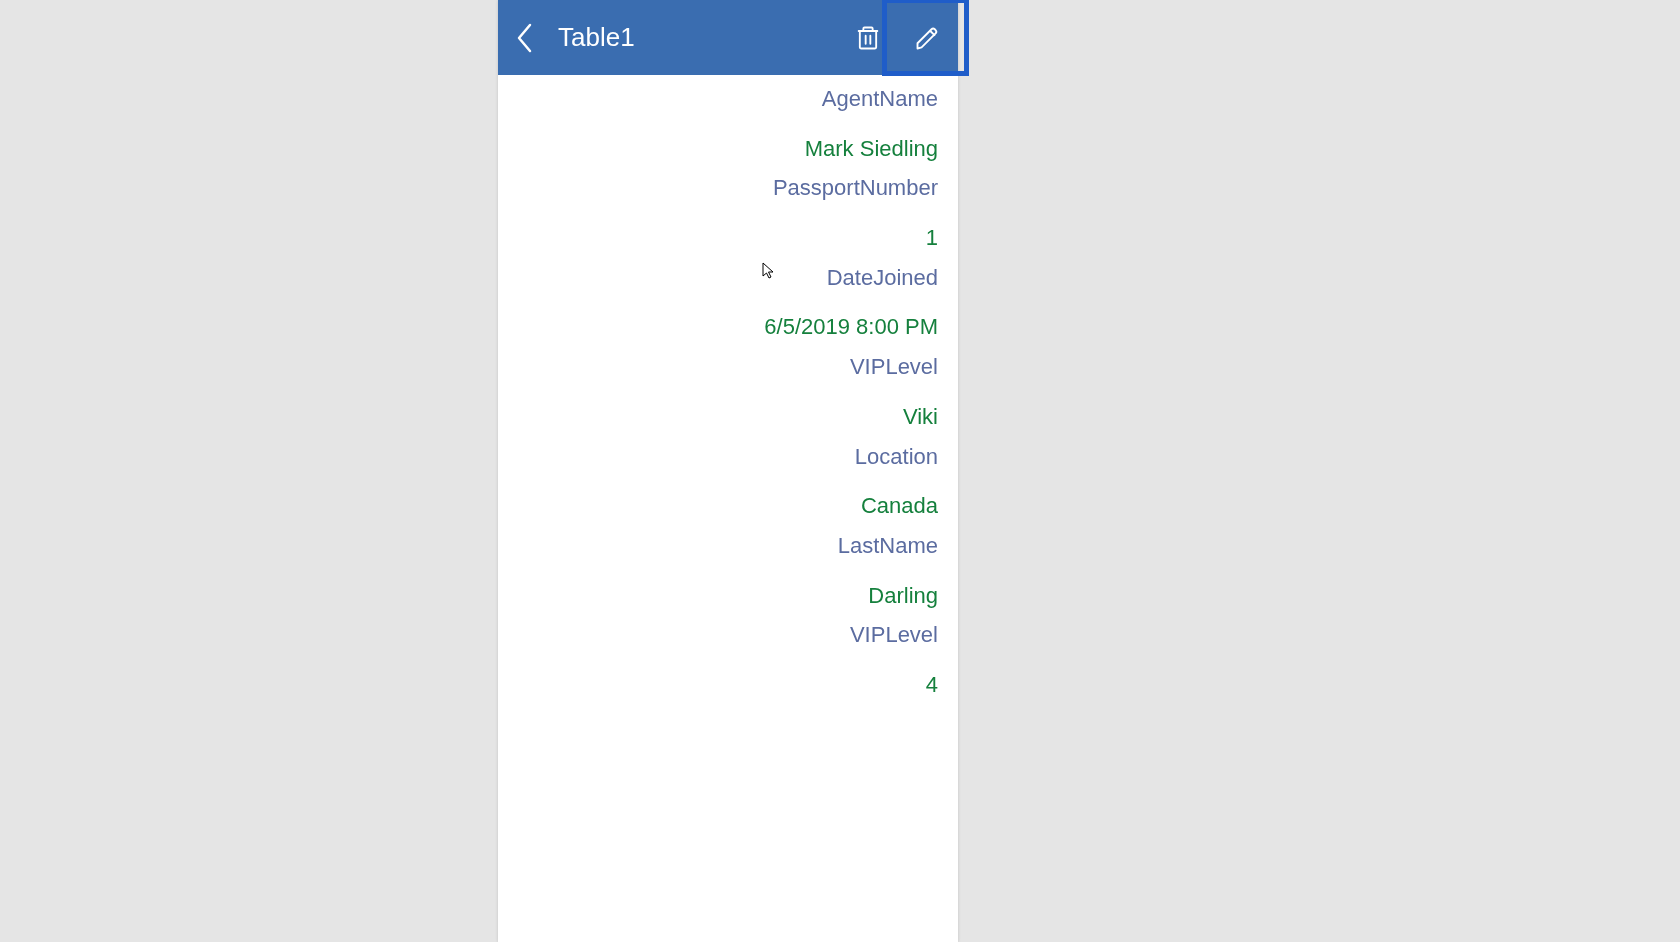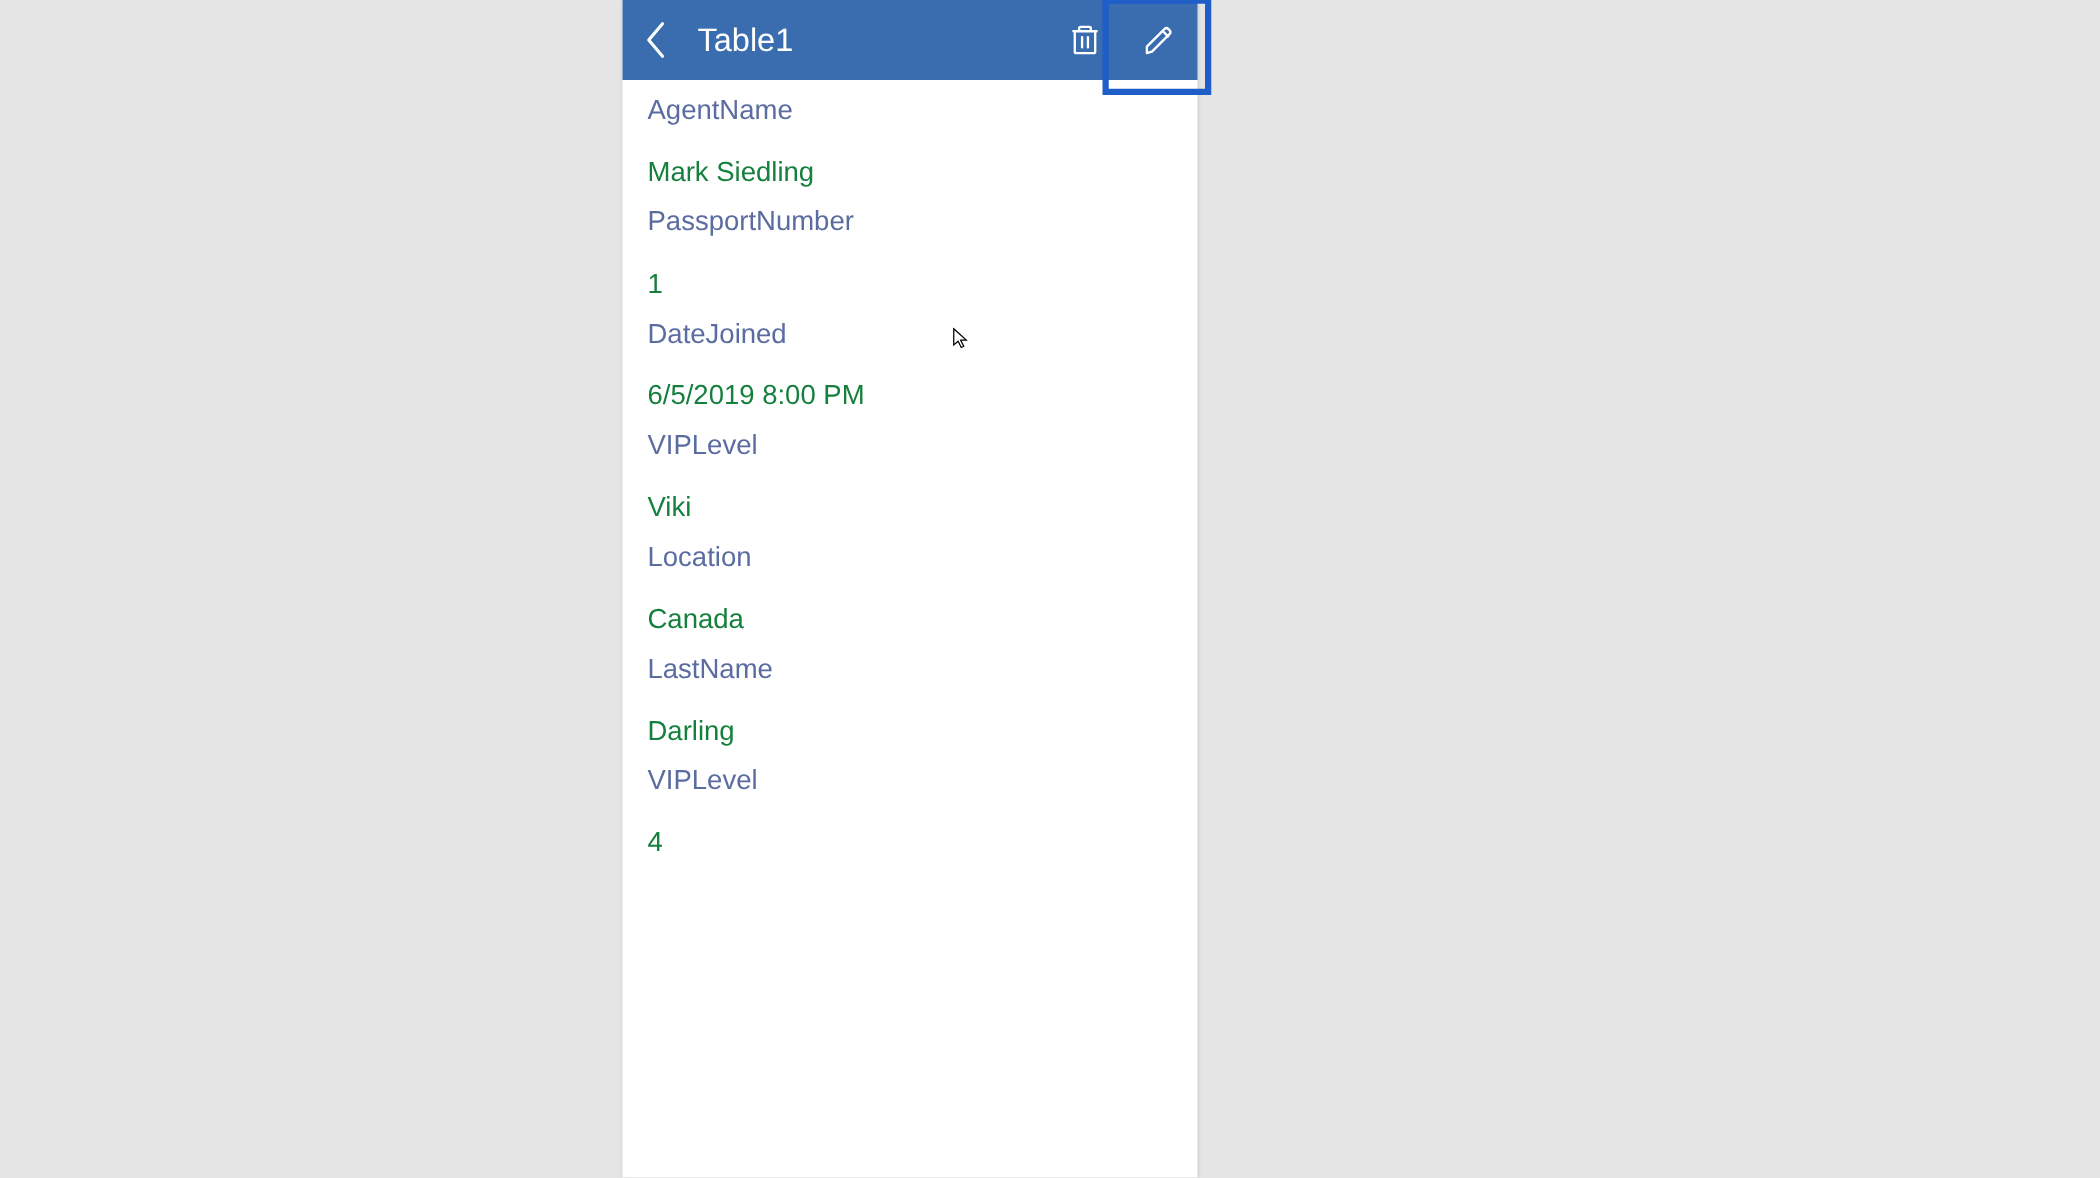--- a/index.html
+++ b/index.html
@@ -19,21 +19,21 @@
       position: absolute;
       left: 498px;
       top: 0;
       width: 460px;
       height: 942px;
       background: #ffffff;
       box-shadow: 0 0 3px rgba(0,0,0,0.15);
     }
     .header-bar {
       width: 100%;
-      height: 64px;
+      height: 75px;
       background: #3A6DB0;
       display: flex;
       align-items: center;
       color: #ffffff;
       position: relative;
     }
     .back-button {
       width: 54px;
       height: 64px;
       display: flex;
@@ -75,20 +75,21 @@
       position: absolute;
       right: -11px;
       top: -2px;
       width: 87px;
       height: 78px;
       border: 5px solid #1F5DC9;
       pointer-events: none;
     }
     .content {
       padding: 10px 20px 0 20px;
+      text-align: right;
     }
     .field-row {
       margin-bottom: 10px;
     }
     .field-label {
       font-size: 22px;
       color: #5B6CA0;
       font-weight: 400;
       line-height: 1.3;
     }

